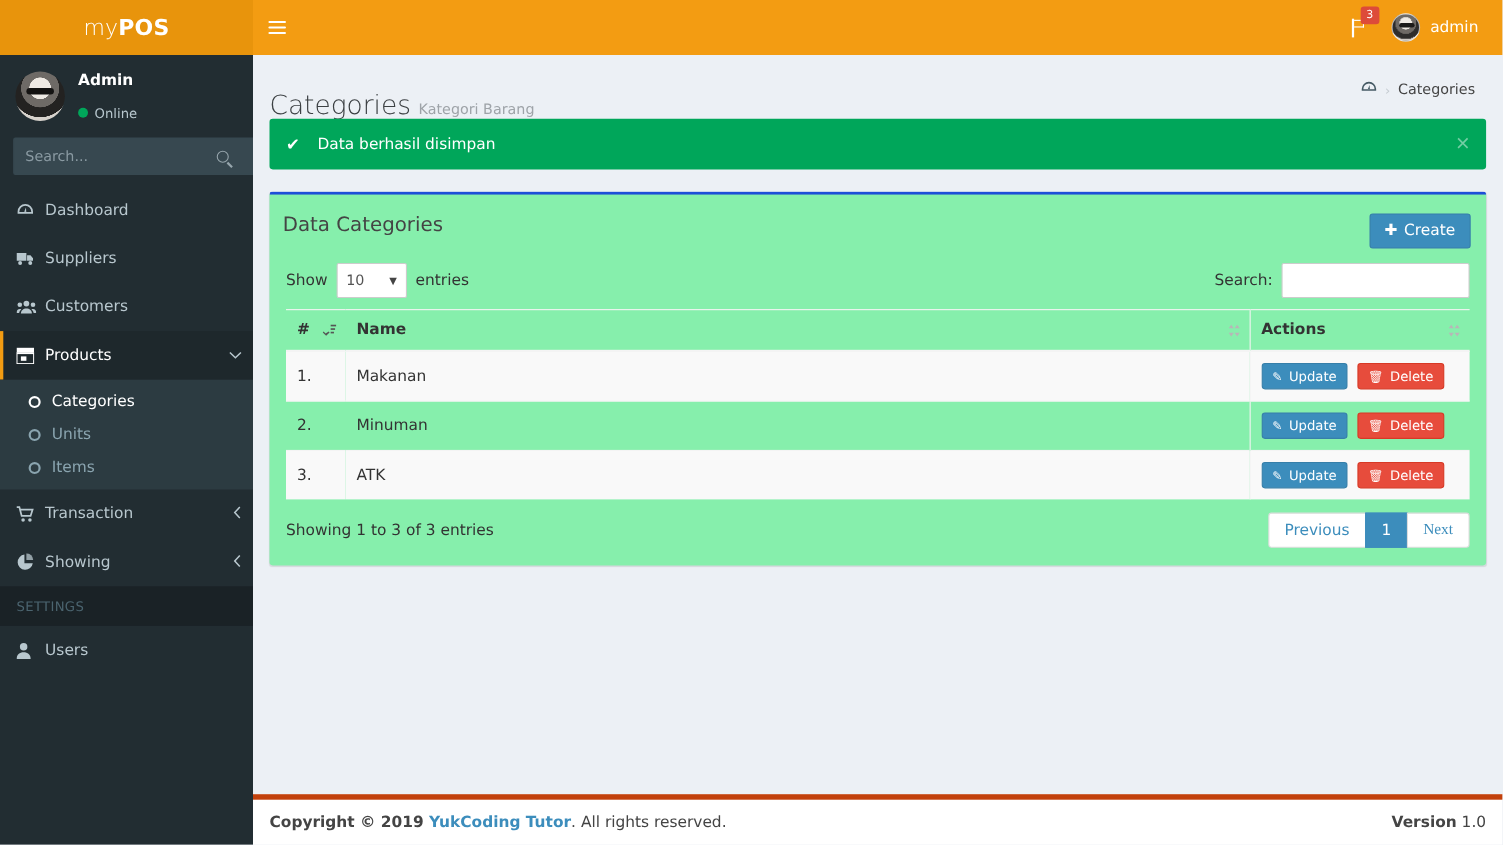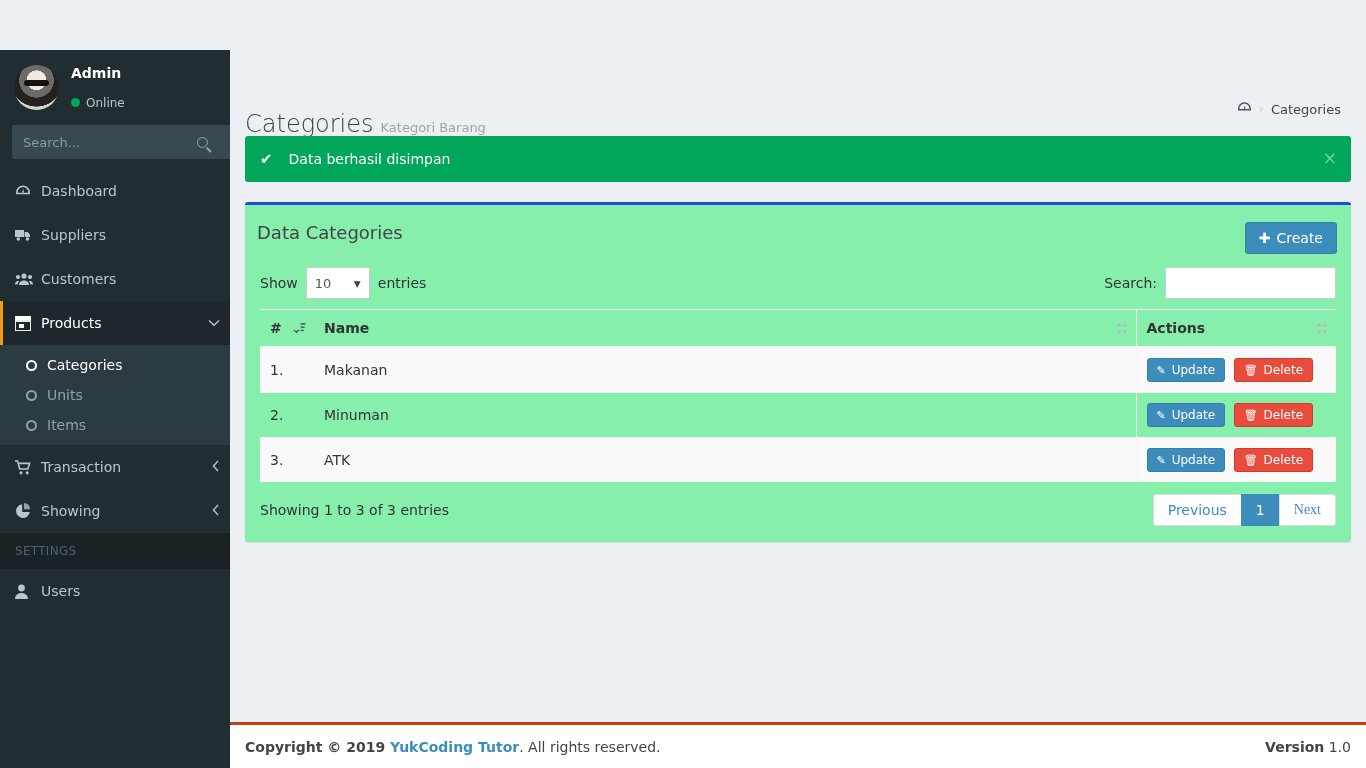--- a/index.html
+++ b/index.html
@@ -111,21 +111,21 @@
   }
   .tv-link.active { color: #fff; }
   .ring { width: 11px; height: 11px; border: 2px solid currentColor; border-radius: 50%; flex: 0 0 11px; margin-right: 10px; }
   .tv-link.active .ring { border-width: 2.5px; }
 
   
   .content-wrapper {
     position: absolute; left: 230px; top: 50px; right: 0; bottom: 0;
     background: #ecf0f5; overflow: hidden;
   }
-  .content-header { padding: 32px 15px 0 15px; position: relative; height: 58px; margin-top: 28px; }
+  .content-header { padding: 32px 15px 0 15px; position: relative; height: 58px; }
   .page-title { font-size: 24px; font-weight: 300; color: #3c4043; display: inline-block; }
   .page-sub { font-size: 13px; color: #9ea3a8; margin-left: 7px; font-weight: 400; }
   .breadcrumb {
     position: absolute; right: 25px; top: 22px; display: flex; align-items: center;
     gap: 7px; font-size: 13px; color: #97a0a8;
   }
   .breadcrumb .sep { color: #c6ccd1; font-size: 12px; }
   .bc-current { color: #444; }
 
   .content { padding: 0 15px 15px 15px; }
@@ -198,33 +198,61 @@
     border: 1px solid #ddd; background: #fff; color: #3c8dbc; font-family: inherit;
     font-size: 14px; padding: 7px 14px; margin-left: -1px; cursor: pointer;
   }
   .pg:first-child { margin-left: 0; border-radius: 3px 0 0 3px; }
   .pg:last-child { border-radius: 0 3px 3px 0; font-family: Liberation Serif, serif; }
   .pg.active { background: #3c8dbc; border-color: #3c8dbc; color: #fff; }
 
   
   .main-footer {
     position: absolute; left: 230px; right: 0; bottom: 0; height: 46px;
-    background: #fff; border-top: 3px solid #c2410c;
+    background: #fff; border-top: 5px solid #c2410c;
     display: flex; align-items: center; justify-content: space-between;
     padding: 0 15px; font-size: 14px; color: #444;
   }
   .main-footer a { color: #3c8dbc; text-decoration: none; font-weight: 700; }
   .ft-left b { font-weight: 700; }
   .ft-right b { font-weight: 700; }
 </style>
 </head>
 <body>
 
 <div class="app">
 
+  <div class="main-header">
+    <div class="logo-bar">
+      <span class="lt">my</span>
+        <span class="lb">POS</span>
+    </div>
+    <div class="navbar">
+      <div class="sidebar-toggle">
+        <span class="bars">
+            <i></i>
+            <i></i>
+            <i></i>
+          </span>
+      </div>
+      <div class="nav-right">
+        <div class="nav-item">
+          <span class="flag-icon">
+            <span class="pole"></span>
+              <span class="cloth"></span>
+          </span>
+          <span class="badge-red">3</span>
+        </div>
+        <div class="user-item">
+          <span class="avatar-sm"></span>
+          <span class="user-name">admin</span>
+        </div>
+      </div>
+    </div>
+  </div>
 
   <div class="sidebar">
     <div class="user-panel">
       <span class="avatar-lg"></span>
       <div class="info">
         <div class="nm">Admin</div>
         <div class="st">
           <span class="dot-online"></span>
           <span>Online</span>
         </div>

